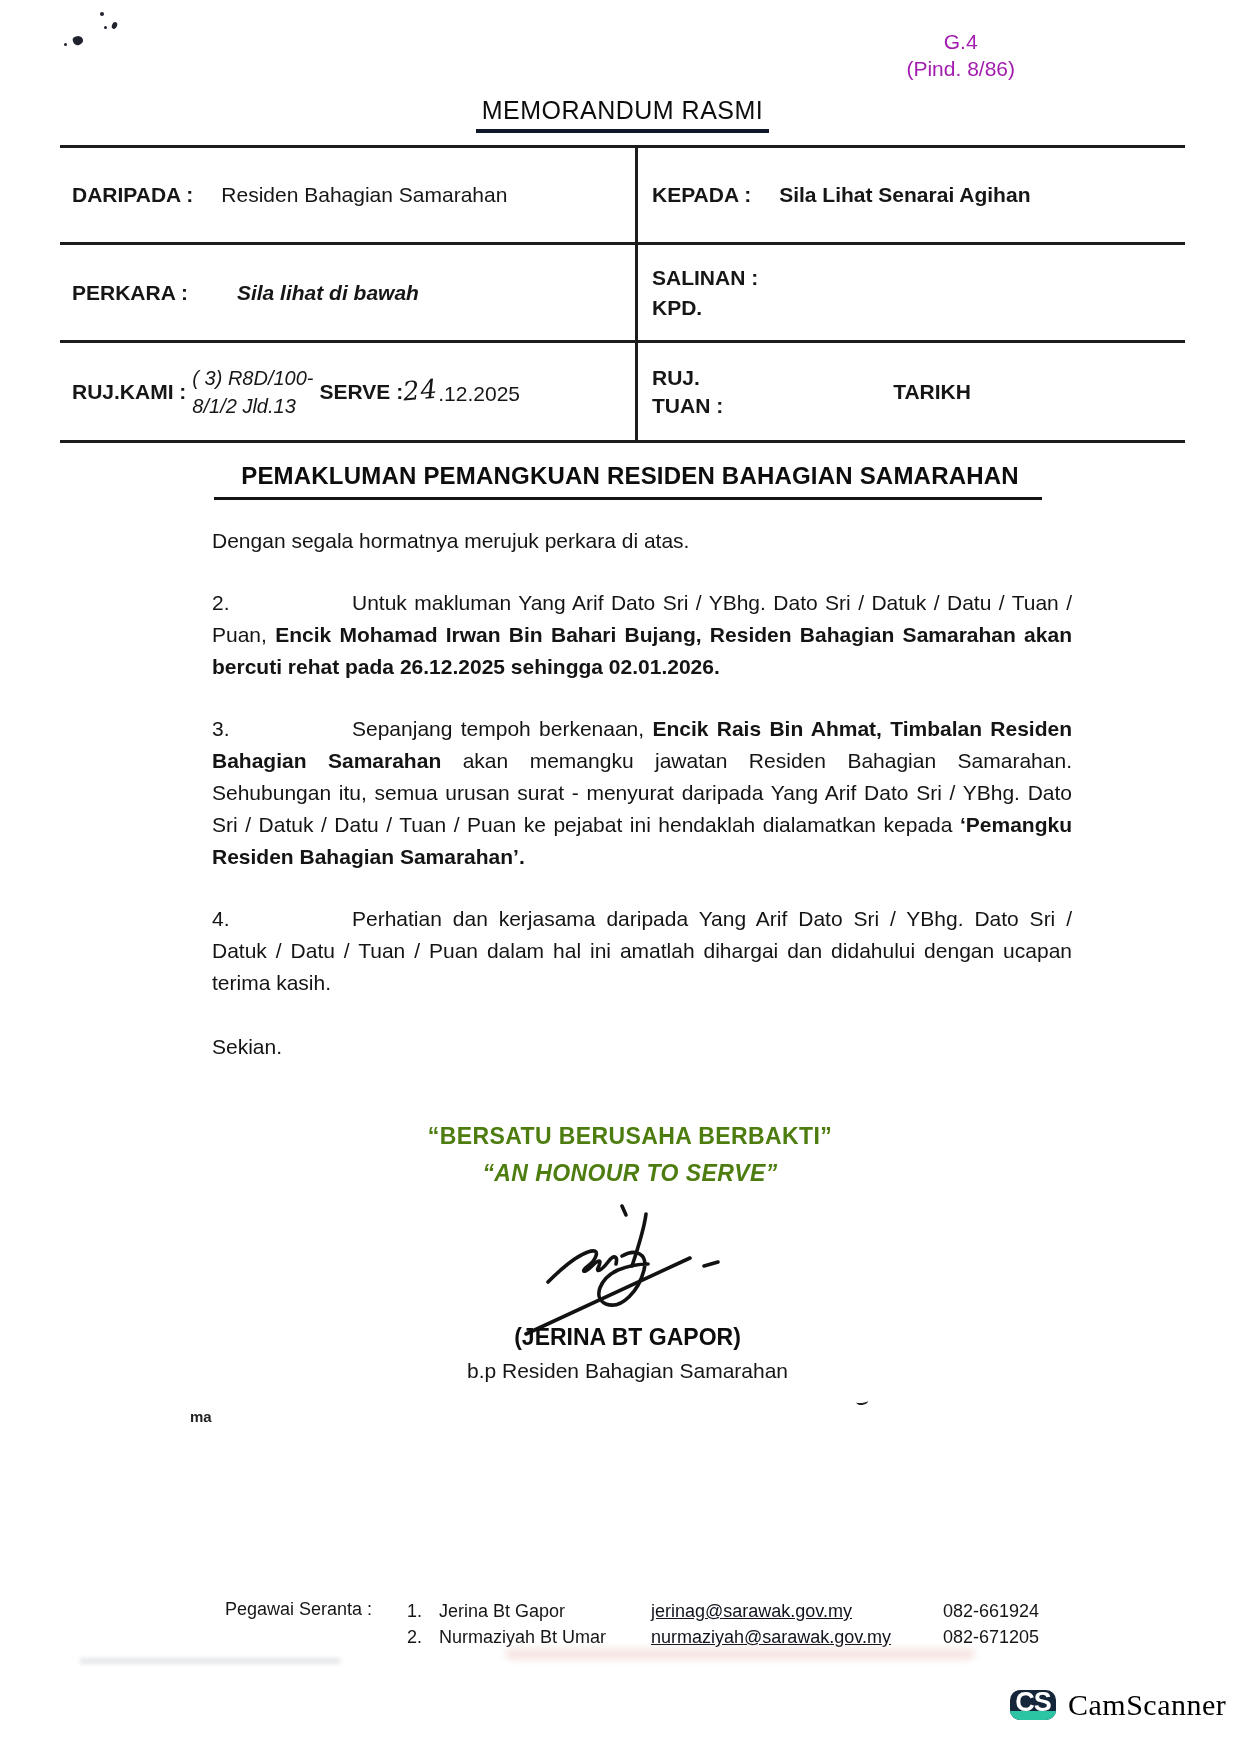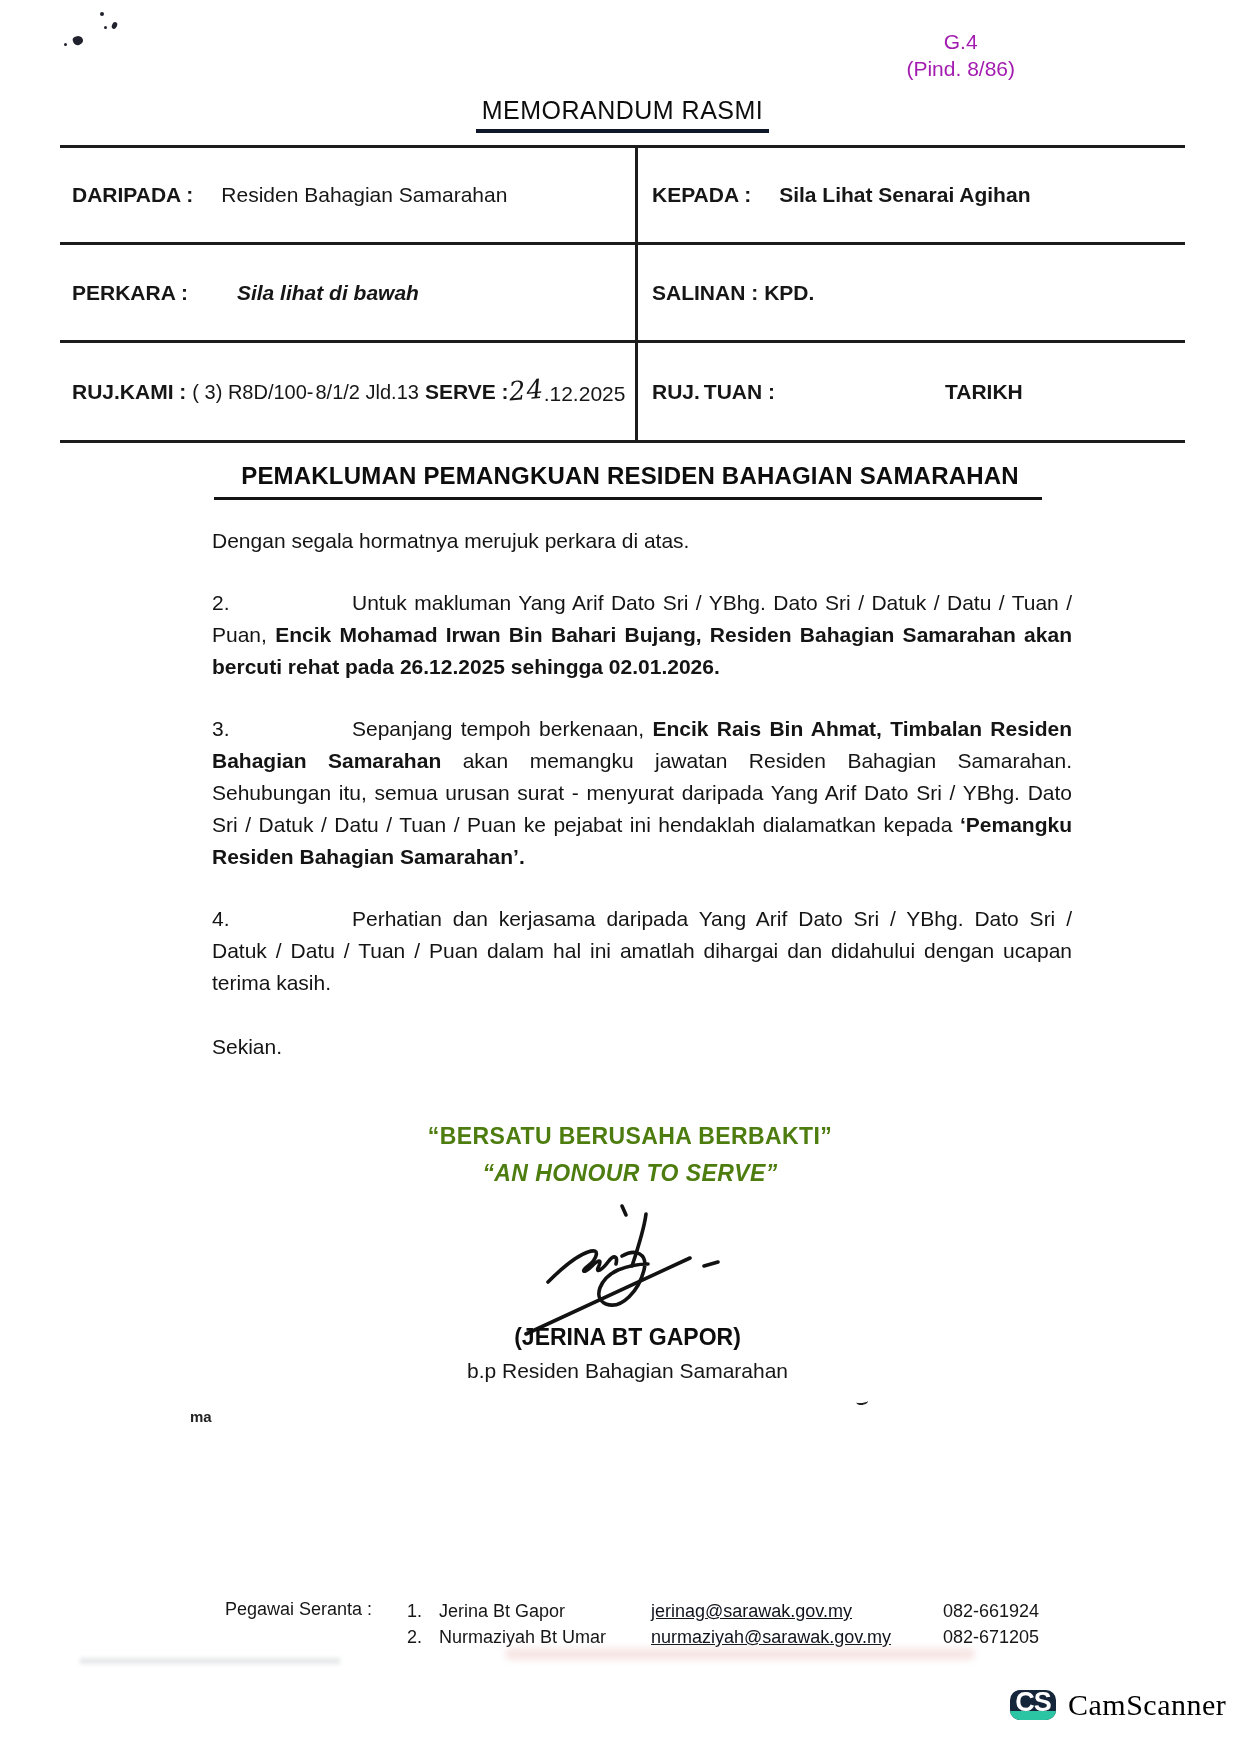--- a/index.html
+++ b/index.html
@@ -37,22 +37,22 @@
   }
   .cell { position:relative; padding:0 0 0 12px; display:flex; align-items:center; }
   .cell.right { border-left:3px solid #1c1c1c; padding-left:14px; }
   .cell.hline { border-bottom:3px solid #1c1c1c; }
   .lbl { font-weight:bold; font-size:21px; white-space:nowrap; }
   .val { font-size:21px; white-space:nowrap; }
   .val-b { font-weight:bold; }
   .val-i { font-weight:bold; font-style:italic;margin-left:9px; }
   .gap28 { display:inline-block; width:28px; }
   .gap40 { display:inline-block; width:40px; }
-  .stack { display:flex; flex-direction:row; justify-content:center; gap:6px; }
-  .ref2 { font-size:20px; line-height:26px; white-space:nowrap; }
+  .stack { display:flex; flex-direction:column; justify-content:center; gap:6px; }
+  .ref2 { font-size:20px; line-height:26px; white-space:nowrap;font-style:italic; }
   .hand {
     font-family:"DejaVu Serif",serif; font-style:italic; font-size:26px;
     display:inline-block; transform:rotate(-5deg) translateY(-2px); letter-spacing:1px;
   }
   .r3left { display:flex; align-items:center; gap:6px; }
   .r3right { display:flex; align-items:center; width:100%; }
   .tarikh-right { font-weight:bold; font-size:21px; margin-left:170px; }
 
   
   .subject-wrap { position:absolute; top:462px; left:180px; width:900px; text-align:center; }

